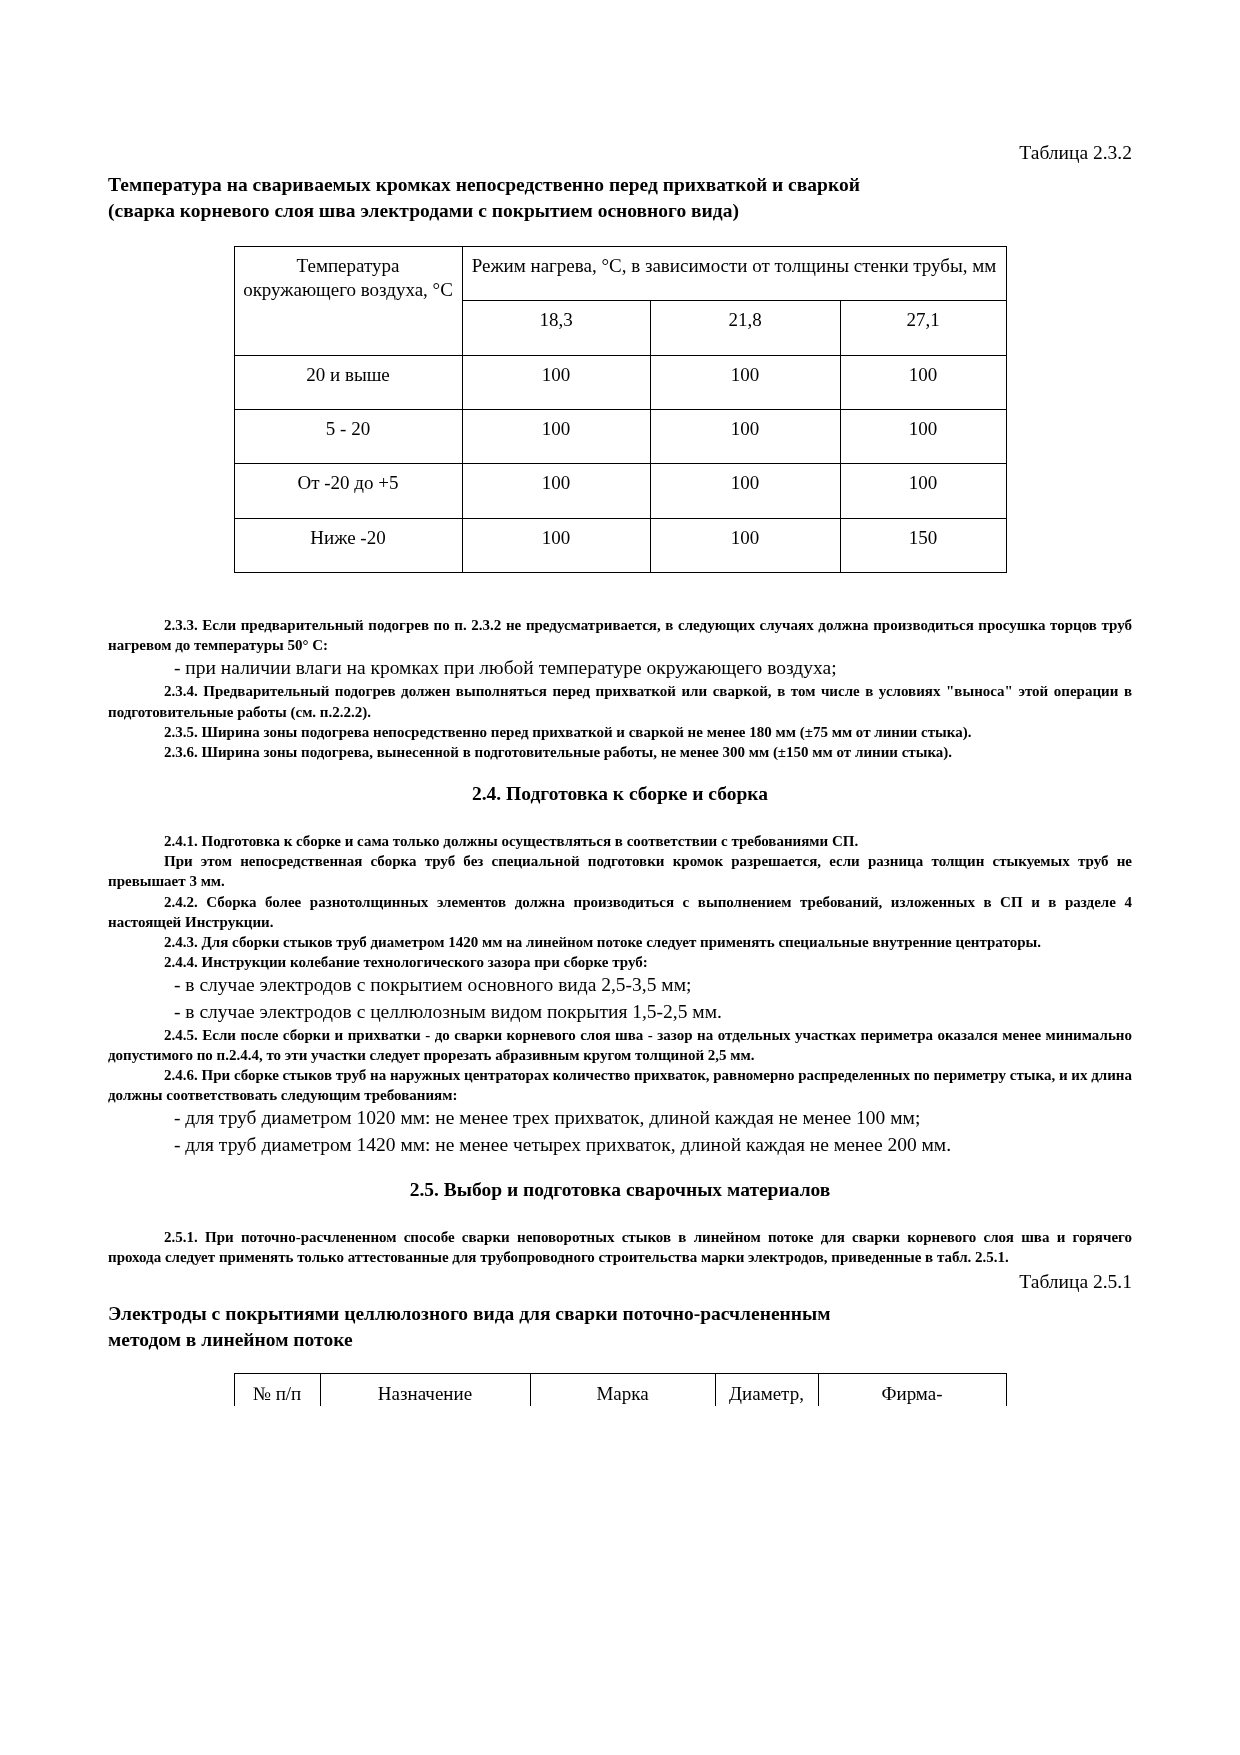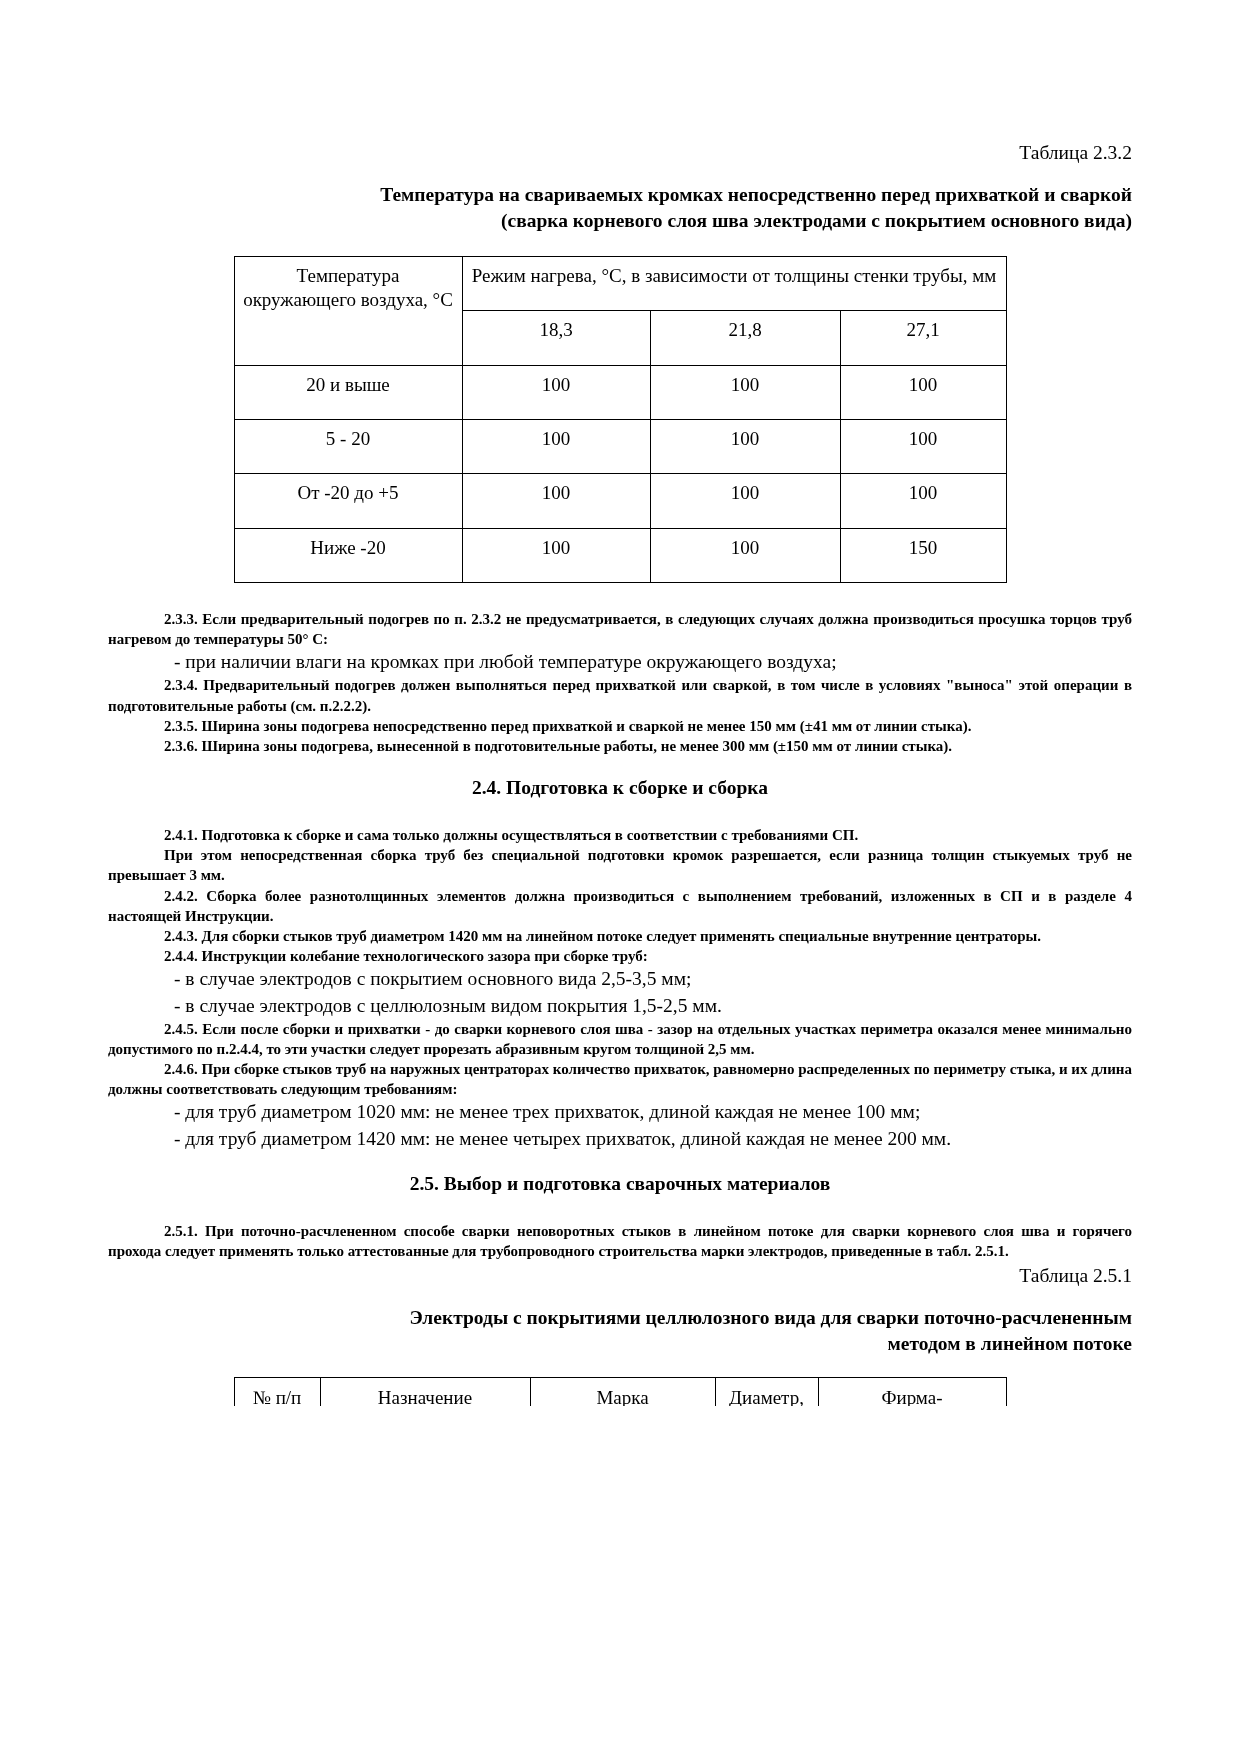--- a/index.html
+++ b/index.html
@@ -27,25 +27,25 @@
   }
 
   
   .table-number {
     text-align: right;
     font-size: 19.5px;
     line-height: 1.34;
     margin: 0 0 4px 0;
   }
   .table-title {
-    text-align: right;
+    text-align: left;
     font-weight: bold;
     font-size: 19.5px;
     line-height: 1.33;
-    margin: 16px 0 0 0;
+    margin: 6px 0 0 0;
   }
   .table-title .ln { display: block; }
 
   .section-heading {
     text-align: center;
     font-weight: bold;
     font-size: 19.5px;
     margin: 21px 0 26px 0;
   }
 
@@ -66,21 +66,21 @@
     margin: 0;
     text-align: left;
     text-indent: 66px;
   }
   .para-block { margin: 0; }
 
   
   table.doc-table {
     border-collapse: collapse;
     width: 772px;
-    margin: 22px auto 0 auto;
+    margin: 22px auto 16px auto;
     table-layout: fixed;
   }
   table.doc-table td {
     border: 1.6px solid #000000;
     font-size: 19px;
     text-align: center;
     vertical-align: top;
     padding: 7px 6px 22px 6px;
     line-height: 1.28;
   }
@@ -169,21 +169,21 @@
         </tr>
       </tbody>
     </table>
 
     <div class="spacer-md"></div>
 
     <div class="para-block">
       <p class="body">2.3.3. Если предварительный подогрев по п. 2.3.2 не предусматривается, в следующих случаях должна производиться просушка торцов труб нагревом до температуры 50° С:</p>
       <p class="dash">- при наличии влаги на кромках при любой температуре окружающего воздуха;</p>
       <p class="body">2.3.4. Предварительный подогрев должен выполняться перед прихваткой или сваркой, в том числе в условиях "выноса" этой операции в подготовительные работы (см. п.2.2.2).</p>
-      <p class="body nojust">2.3.5. Ширина зоны подогрева непосредственно перед прихваткой и сваркой не менее 150 мм (±41 мм от линии стыка).</p>
+      <p class="body nojust">2.3.5. Ширина зоны подогрева непосредственно перед прихваткой и сваркой не менее 180 мм (±75 мм от линии стыка).</p>
       <p class="body">2.3.6. Ширина зоны подогрева, вынесенной в подготовительные работы, не менее 300 мм (±150 мм от линии стыка).</p>
     </div>
 
     <div class="section-heading">2.4. Подготовка к сборке и сборка</div>
 
     <div class="para-block">
       <p class="body">2.4.1. Подготовка к сборке и сама только должны осуществляться в соответствии с требованиями СП.</p>
       <p class="body">При этом непосредственная сборка труб без специальной подготовки кромок разрешается, если разница толщин стыкуемых труб не превышает 3 мм.</p>
       <p class="body">2.4.2. Сборка более разнотолщинных элементов должна производиться с выполнением требований, изложенных в СП и в разделе 4 настоящей Инструкции.</p>
       <p class="body">2.4.3. Для сборки стыков труб диаметром 1420 мм на линейном потоке следует применять специальные внутренние центраторы.</p>

